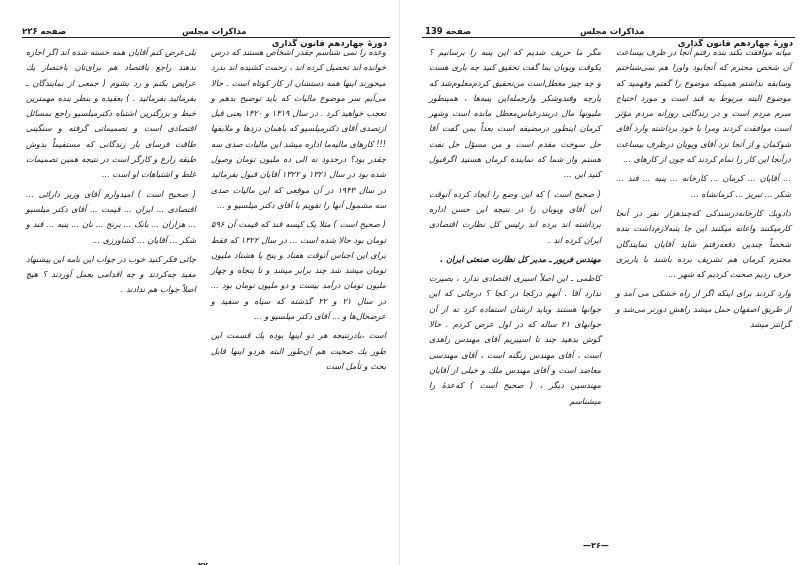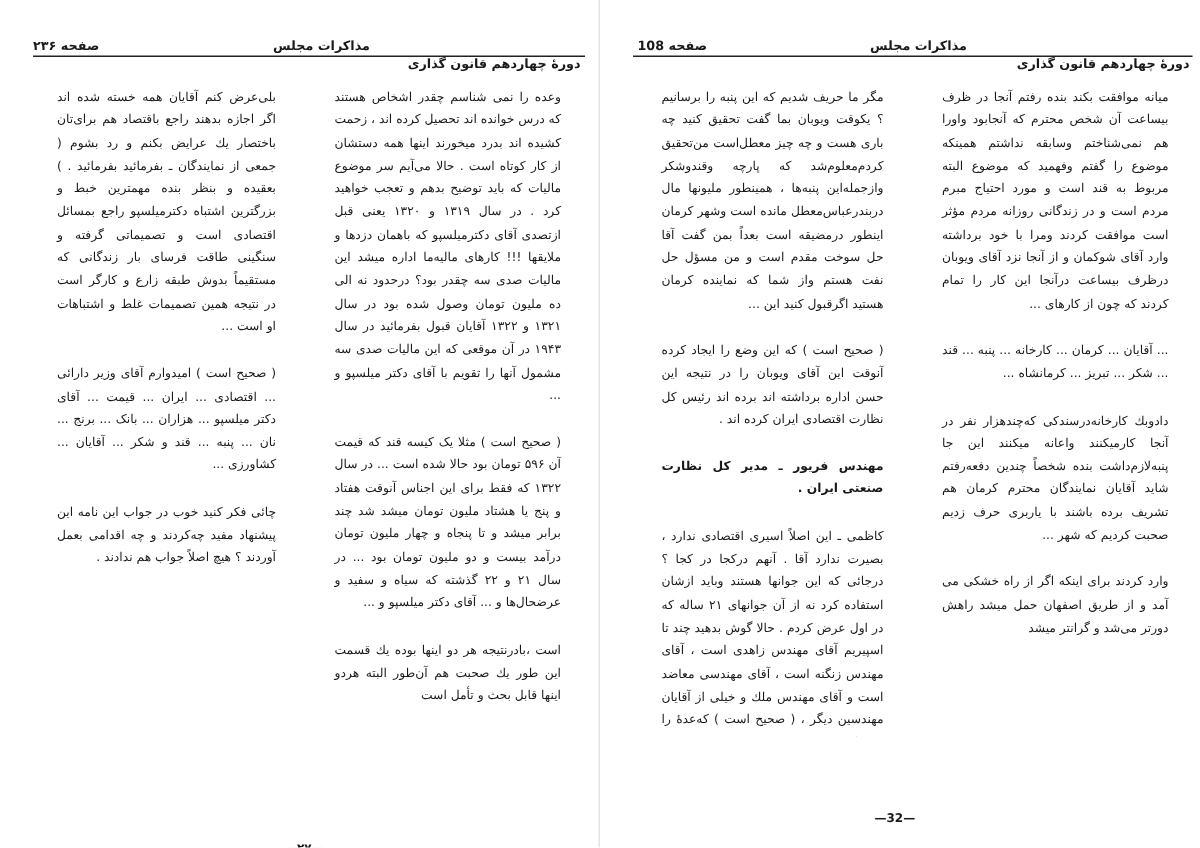--- a/index.html
+++ b/index.html
@@ -28,21 +28,21 @@
   .header .hd-right{ position:absolute; right:0; top:0;margin-top:12px; }
   .rule {
     position:absolute; top:37px; height:1px; background:#222;
   }
   .col {
     position:absolute; top:41px; height:450px;
     direction:rtl; text-align:justify;
     font-size:8.2px; line-height:15.3px;
     overflow:hidden;
   }
-  .col p { margin:16px; }
+  .col p { margin:4px;font-style:italic; }
   .col .speaker { font-weight:bold; }
   .folio {
     position:absolute; top:541px; font-size:8px; font-weight:bold;
     direction:rtl;
   }
 </style>
 </head>
 <body>
 
 <div class="spread">
@@ -66,35 +66,35 @@
       <p>چائی فکر کنید خوب در جواب این نامه این پیشنهاد مفید چه‌کردند و چه اقدامی بعمل آوردند ؟ هیچ اصلاً جواب هم ندادند .</p>
     </div>
 
     <div class="folio" style="left:190px;margin-top:20px;">—۲۷—</div>
   </div>
 
   <div class="gutter"></div>
 
   <div class="page right">
     <div class="header" style="left:25px; width:368px;">
-      <span class="hd-left">صفحه 108</span>
+      <span class="hd-left">صفحه 139</span>
       <span class="hd-mid" style="left:155px;">مذاکرات مجلس</span>
       <span class="hd-right">دورهٔ چهاردهم قانون گذاری</span>
     </div>
     <div class="rule" style="left:22px; width:373px;"></div>
 
     <div class="col" style="left:212px; width:183px;">
       <p>میانه موافقت بکند بنده رفتم آنجا در ظرف بیساعت آن شخص محترم که آنجابود واورا هم نمی‌شناختم وسابقه نداشتم همینکه موضوع را گفتم وفهمید که موضوع البته مربوط به قند است و مورد احتیاج مبرم مردم است و در زندگانی روزانه مردم مؤثر است موافقت کردند ومرا با خود برداشته وارد آقای شوکمان و از آنجا نزد آقای ویوبان درظرف بیساعت درآنجا این کار را تمام کردند که چون از کارهای ...</p>
       <p>... آقایان ... کرمان ... کارخانه ... پنبه ... قند ... شکر ... تبریز ... کرمانشاه ...</p>
       <p>دادوبك كارخانه‌درسندكى که‌چندهزار نفر در آنجا کارمیکنند واعانه میکنند این جا پنبه‌لازم‌داشت بنده شخصاً چندین دفعه‌رفتم شاید آقایان نمایندگان محترم کرمان هم تشریف برده باشند با یاربری حرف زدیم صحبت کردیم که شهر ...</p>
       <p>وارد کردند برای اینکه اگر از راه خشکی می آمد و از طریق اصفهان حمل میشد راهش دورتر می‌شد و گرانتر میشد</p>
     </div>
     <div class="col" style="left:25px; width:180px;">
       <p>مگر ما حریف شدیم که این پنبه را برسانیم ؟ یکوقت ویوبان بما گفت تحقیق کنید چه باری هست و چه چیز معطل‌است من‌تحقیق کردم‌معلوم‌شد که پارچه وقندوشکر وازجمله‌این پنبه‌ها ، همینطور ملیونها مال دربندرعباس‌معطل مانده است وشهر کرمان اینطور درمضیقه است بعداً بمن گفت آقا حل سوخت مقدم است و من مسؤل حل نفت هستم واز شما که نماینده کرمان هستید اگرقبول کنید این ...</p>
       <p>( صحیح است ) که این وضع را ایجاد کرده آنوقت این آقای ویوبان را در نتیجه این حسن اداره برداشته اند برده اند رئیس کل نظارت اقتصادی ایران کرده اند .</p>
       <p class="speaker">مهندس فریور ـ مدیر کل نظارت صنعتی ایران .</p>
       <p>کاظمی ـ این اصلاً اسیری اقتصادی ندارد ، بصیرت ندارد آقا . آنهم درکجا در کجا ؟ درجائی که این جوانها هستند وباید ازشان استفاده کرد نه از آن جوانهای ۲۱ ساله که در اول عرض کردم . حالا گوش بدهید چند تا اسپیریم آقای مهندس زاهدی است ، آقای مهندس زنگنه است ، آقای مهندسی معاضد است و آقای مهندس ملك و خیلی از آقایان مهندسین دیگر ، ( صحیح است ) که‌عدهٔ را میشناسم</p>
     </div>
 
-    <div class="folio" style="left:183px;">—32—</div>
+    <div class="folio" style="left:183px;">—۲۶—</div>
   </div>
 
 </div>
 
 </body></html>

